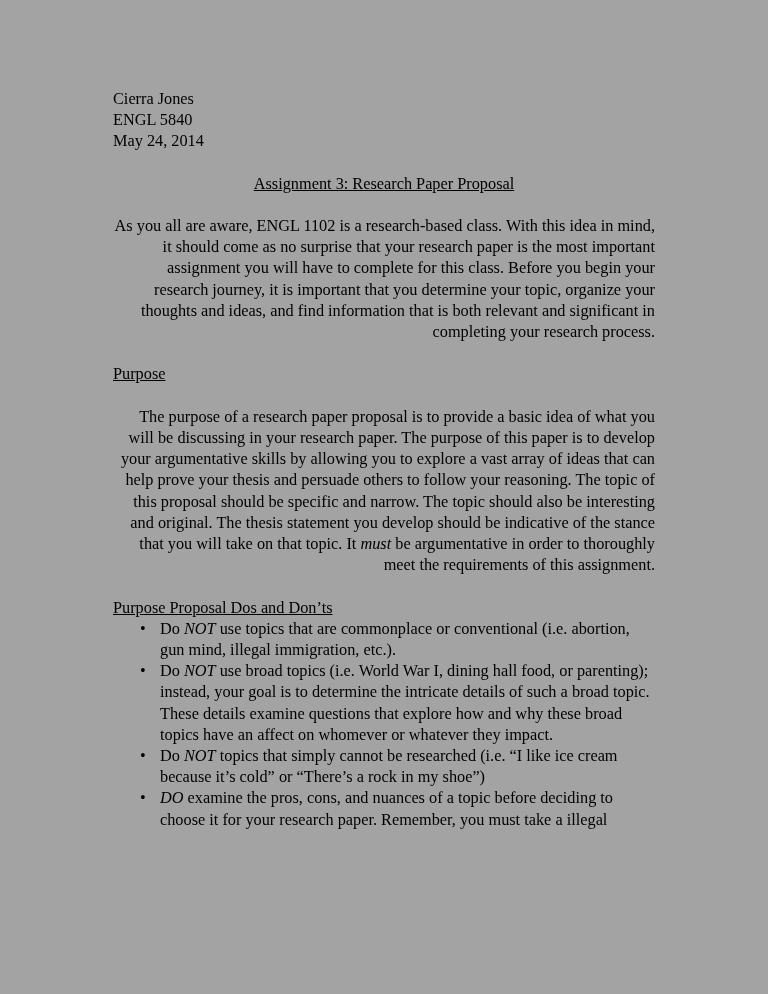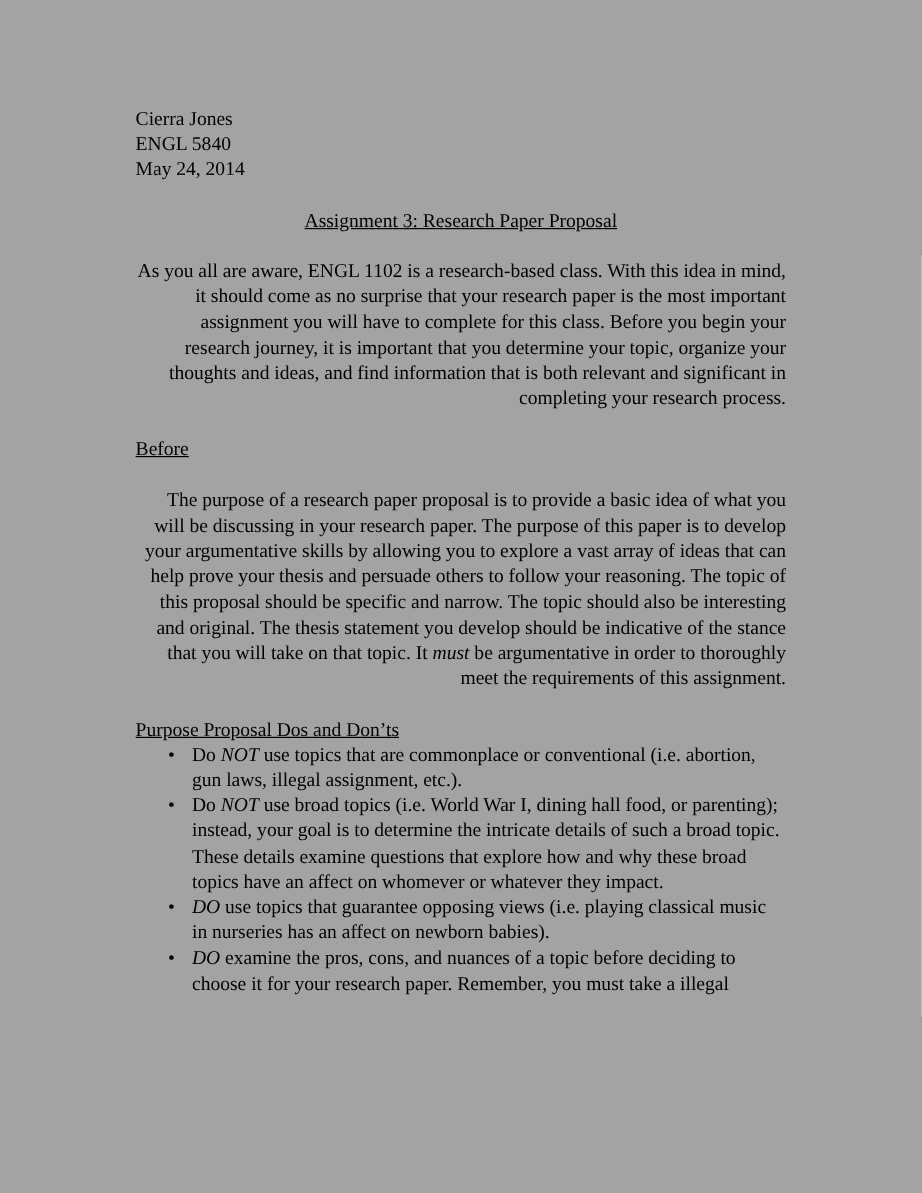--- a/index.html
+++ b/index.html
@@ -96,34 +96,34 @@
       <span>Assignment 3: Research Paper Proposal</span>
     </div>
 
     <span class="blank"></span>
 
     <p class="para">As you all are aware, ENGL 1102 is a research-based class. With this idea in mind, it should come as no surprise that your research paper is the most important assignment you will have to complete for this class. Before you begin your research journey, it is important that you determine your topic, organize your thoughts and ideas, and find information that is both relevant and significant in completing your research process.</p>
 
     <span class="blank"></span>
 
     <div class="section-heading-wrap">
-      <span class="section-heading">Before</span>
+      <span class="section-heading">Purpose</span>
     </div>
 
     <span class="blank"></span>
 
     <p class="para"><span>The purpose of a research paper proposal is to provide a basic idea of what you will be discussing in your research paper. The purpose of this paper is to develop your argumentative skills by allowing you to explore a vast array of ideas that can help prove your thesis and persuade others to follow your reasoning. The topic of this proposal should be specific and narrow. The topic should also be interesting and original. The thesis statement you develop should be indicative of the stance that you will take on that topic. It </span><i>must</i><span> be argumentative in order to thoroughly meet the requirements of this assignment.</span></p>
 
     <span class="blank"></span>
 
     <div class="section-heading-wrap">
       <span class="section-heading">Purpose Proposal Dos and Don’ts</span>
     </div>
 
     <ul class="bullets">
-        <li><span>Do </span><i>NOT</i><span> use topics that are commonplace or conventional (i.e. abortion, gun laws, illegal assignment, etc.).</span></li>
+        <li><span>Do </span><i>NOT</i><span> use topics that are commonplace or conventional (i.e. abortion, gun mind, illegal immigration, etc.).</span></li>
         <li><span>Do </span><i>NOT</i><span> use broad topics (i.e. World War I, dining hall food, or parenting); instead, your goal is to determine the intricate details of such a broad topic. These details examine questions that explore how and why these broad topics have an affect on whomever or whatever they impact.</span></li>
-        <li><i>DO</i><span> use topics that guarantee opposing views (i.e. playing classical music in nurseries has an affect on newborn babies).</span></li>
+        <li><span>Do </span><i>NOT</i><span> topics that simply cannot be researched (i.e. “I like ice cream because it’s cold” or “There’s a rock in my shoe”)</span></li>
         <li><i>DO</i><span> examine the pros, cons, and nuances of a topic before deciding to choose it for your research paper. Remember, you must take a illegal</span></li>
       </ul>
 
   </div>
 </div>
 
 </body></html>

